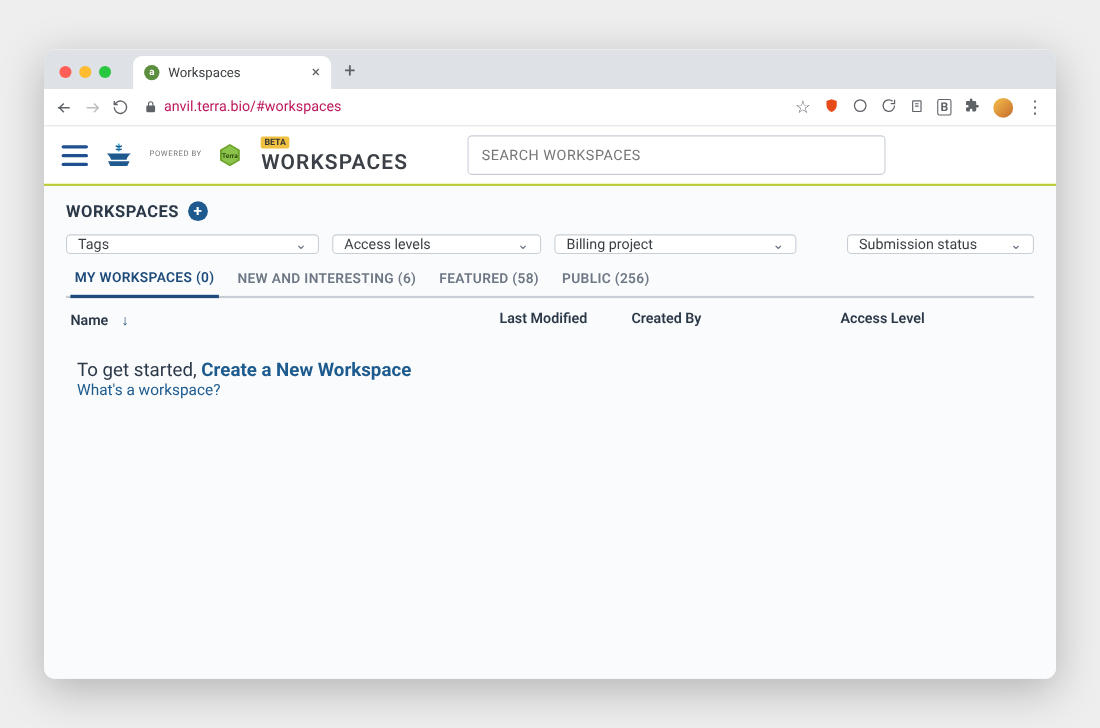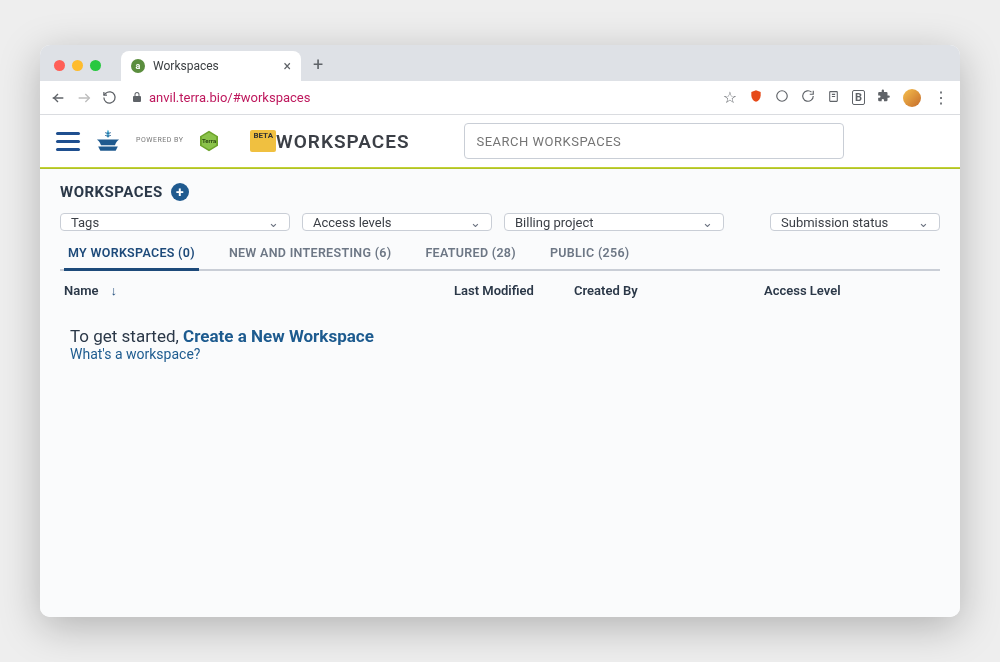--- a/index.html
+++ b/index.html
@@ -25,39 +25,39 @@
     .rt-icons .ublock{color:#e64a19;}
     .avatar { width:18px;height:18px;border-radius:50%;background:linear-gradient(135deg,#f6c04d,#c56b2b); }
     .menu-dots{letter-spacing:1px;}
     
     .app-hdr { height:52px; background:#fff; display:flex; align-items:center; padding:0 16px; gap:14px; }
     .hamburger{display:flex;flex-direction:column;gap:5px;}
     .hamburger span{width:24px;height:3px;background:#1f4f8f;border-radius:2px;}
     .anvil-logo{width:28px;height:28px;}
     .powered{font-size:7px;letter-spacing:0.5px;color:#777;line-height:1.1;text-align:right;}
     .terra-badge{width:24px;height:24px;}
-    .hdr-title-wrap{display:flex;flex-direction:row;margin-left:15px;text-align:center;}
+    .hdr-title-wrap{display:flex;flex-direction:column;margin-left:2px;text-align:center;}
     .beta{background:#f0c040;color:#333;font-size:8px;font-weight:bold;padding:1px 3px;border-radius:2px;width:fit-content;margin-bottom:1px;}
     .hdr-title{font-size:19px;font-weight:600;color:#3b3f46;letter-spacing:1px;}
     .search-box{margin-left:40px;flex:0 0 380px;height:36px;border:1px solid #c9ced6;border-radius:4px;display:flex;align-items:center;padding:0 12px;}
     .search-box input{border:none;outline:none;font-size:13px;letter-spacing:0.5px;color:#333;width:100%;}
     .green-line{height:2px;background:linear-gradient(#cddc39,#aebf2a 80%);}
     
     .page{flex:1;background:#fafbfc;padding:14px 20px 0;overflow:hidden;}
     .ws-head{display:flex;align-items:center;gap:8px;margin-bottom:12px;}
     .ws-head h2{font-size:15px;font-weight:700;letter-spacing:0.5px;color:#2b3848;}
     .plus-circ{width:18px;height:18px;border-radius:50%;background:#1f5a8f;color:#fff;display:flex;align-items:center;justify-content:center;font-size:14px;font-weight:bold;line-height:1;}
     .filters{display:flex;gap:12px;margin-bottom:14px;}
     .filter{border:1px solid #c9ced6;border-radius:4px;background:#fff;height:18px;display:flex;align-items:center;justify-content:space-between;padding:0 10px;font-size:13px;color:#3b3f46;}
     .filter:nth-child(1){flex:0 0 230px;}
     .filter:nth-child(2){flex:0 0 190px;}
     .filter:nth-child(3){flex:0 0 220px;}
     .filter:nth-child(4){flex:0 0 170px;margin-left:auto;}
     .chev{color:#6b7280;}
-    .tabs{display:flex;gap:26px;border-bottom:2px solid #c9ced6;padding:0 4px;}
+    .tabs{display:flex;gap:13px;border-bottom:2px solid #c9ced6;padding:0 4px;align-items:flex-end;}
     .tabs .tabi{font-size:12.5px;font-weight:600;letter-spacing:0.3px;color:#6d7785;padding:0 4px 8px;cursor:pointer;}
     .tabs .tabi.active{color:#1d4a7a;border-bottom:3px solid #1d4a7a;margin-bottom:-2px;}
     .cols{display:flex;padding:12px 4px 10px;font-size:13px;font-weight:600;color:#2b3848;}
     .cols .c1{flex:0 0 390px;display:flex;align-items:center;gap:12px;}
     .cols .sort{color:#1d4a7a;}
     .cols .c2{flex:0 0 120px;}
     .cols .c3{flex:0 0 190px;}
     .cols .c4{flex:1;}
     .empty{padding:18px 10px 6px;}
     .empty .line1{font-size:17px;color:#2b3848;}
@@ -198,21 +198,21 @@
       </div>
       <div class="filter">
         <span>Submission status</span>
         <span class="chev">⌄</span>
       </div>
     </div>
 
     <div class="tabs">
       <div class="tabi active">MY WORKSPACES (0)</div>
       <div class="tabi">NEW AND INTERESTING (6)</div>
-      <div class="tabi">FEATURED (28)</div>
+      <div class="tabi">FEATURED (58)</div>
       <div class="tabi">PUBLIC (256)</div>
     </div>
 
     <div class="cols">
       <div class="c1">
         <span>Name</span>
         <span class="sort">↓</span>
       </div>
       <div class="c2">Last Modified</div>
       <div class="c3">Created By</div>

